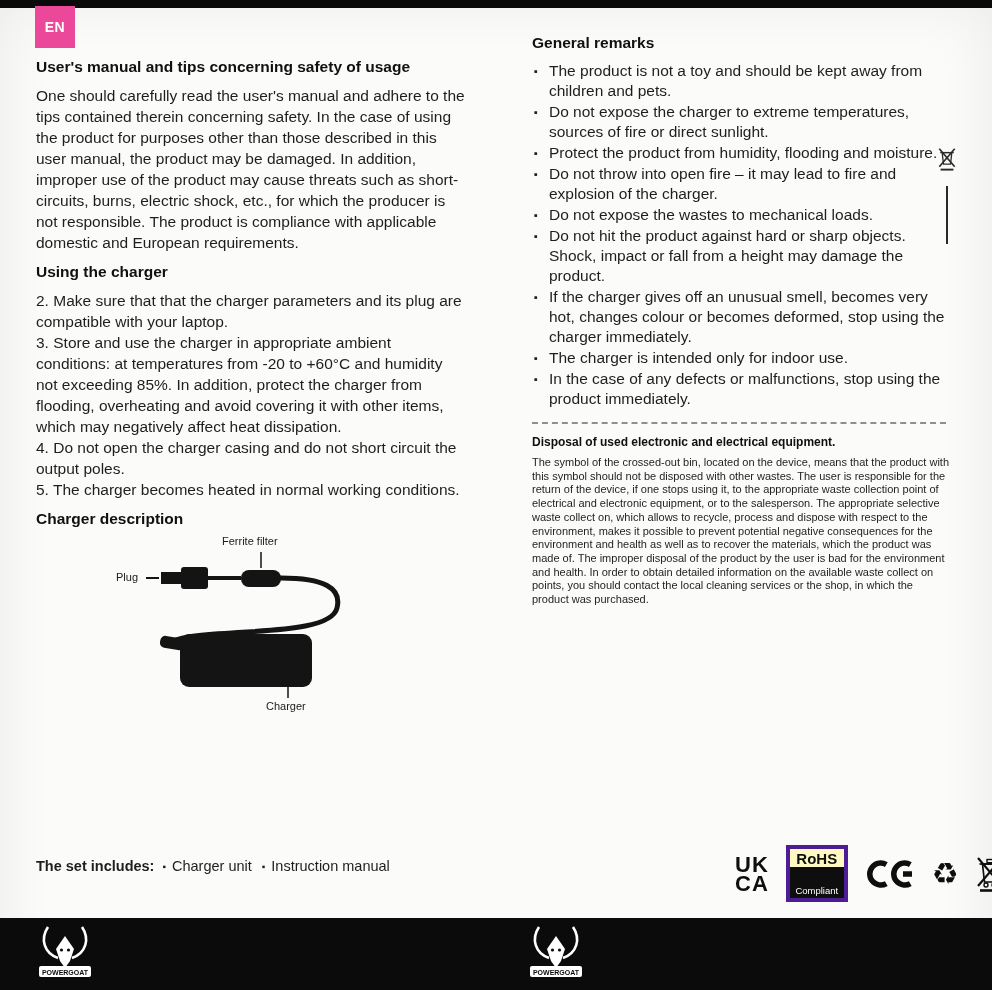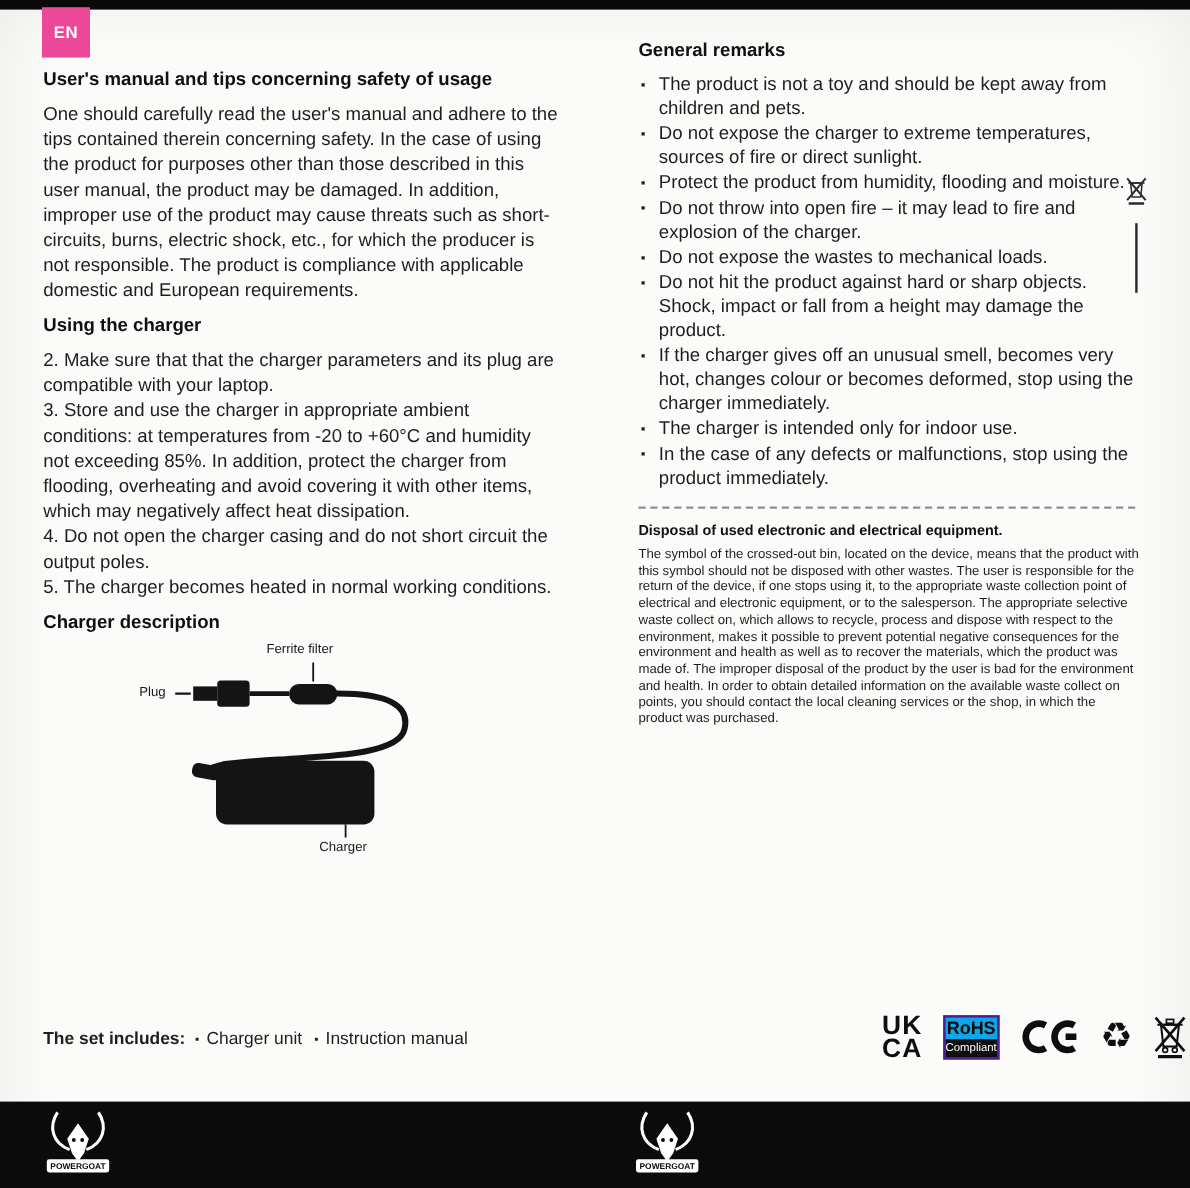--- a/index.html
+++ b/index.html
@@ -31,23 +31,23 @@
   h3.disposal-h { font-size:12px; font-weight:700; margin:0 0 7px; color:#101010; }
   p.small { font-size:11px; line-height:13.7px; width:418px; }
   .diagram { position:relative; width:432px; height:186px; }
   .dlabel { position:absolute; font-size:11px; color:#1a1a1a; white-space:nowrap; }
   .set-includes { position:absolute; left:36px; top:858px; font-size:14.5px; }
   .set-includes .lbl { font-weight:700; margin-right:8px; }
   .inc-item { margin-right:10px; }
   .inc-item::before { content:"▪"; font-size:10px; margin-right:6px; position:relative; top:-1px; }
   .marks-row { position:absolute; left:703px; top:845px; display:flex; align-items:center; gap:17px;margin-left:32px; }
   .ukca { font-weight:800; font-size:22px; line-height:19px; letter-spacing:1px; color:#0e0e0e; }
-  .rohs { border:2px solid #4c1d95; width:47px; text-align:center; background:#0ea5e9; }
+  .rohs { border:4px solid #4c1d95; width:62px; text-align:center; background:#fef9c3; }
   .rohs-top { font-weight:700; font-size:15px; padding:1px 0 0; color:#0e0e0e; }
-  .rohs-bottom { background:#0e0e0e; color:#fff; font-size:9.5px; padding:2px 0 2px; }
+  .rohs-bottom { background:#0e0e0e; color:#fff; font-size:9.5px; padding:18px 0 2px; }
   .recycle { font-size:30px; line-height:30px; color:#0e0e0e; }
   .margin-bin { position:absolute; right:36px; top:146px; }
   .margin-line { position:absolute; right:44px; top:186px; width:2px; height:58px; background:#2a2a2a; }
   .footer-band { position:absolute; left:0; right:0; bottom:0; height:72px; background:#0b0b0b; }
   .goat-logo { position:absolute; top:5px; }
   .goat-1 { left:36px; }
   .goat-2 { left:527px; }
   svg text { font-family:"Liberation Sans", sans-serif; }
 </style>
 </head>

